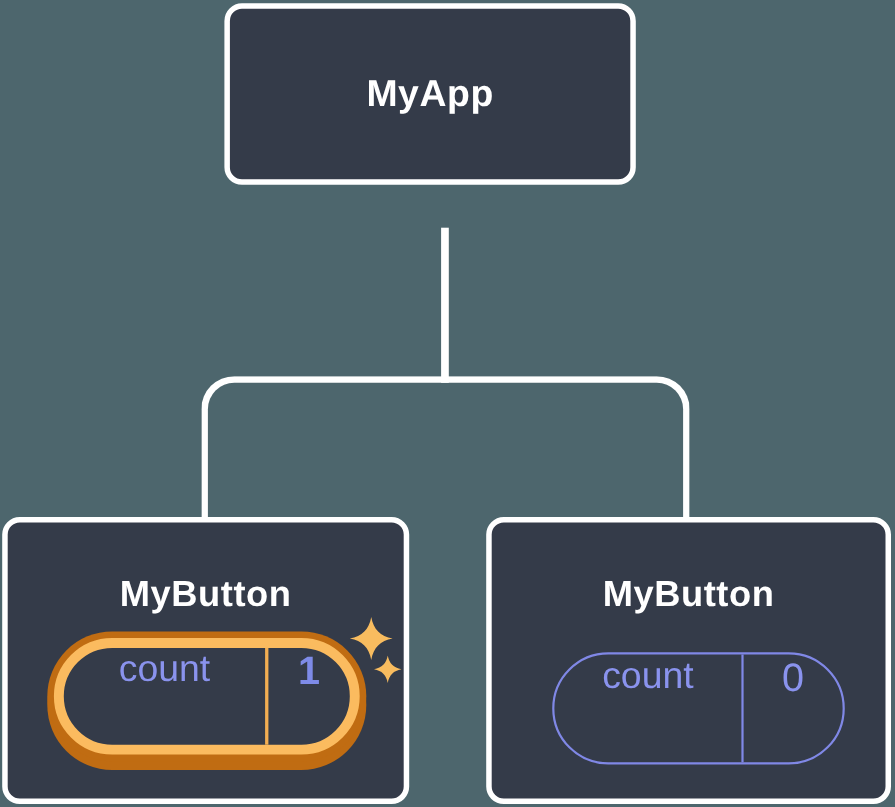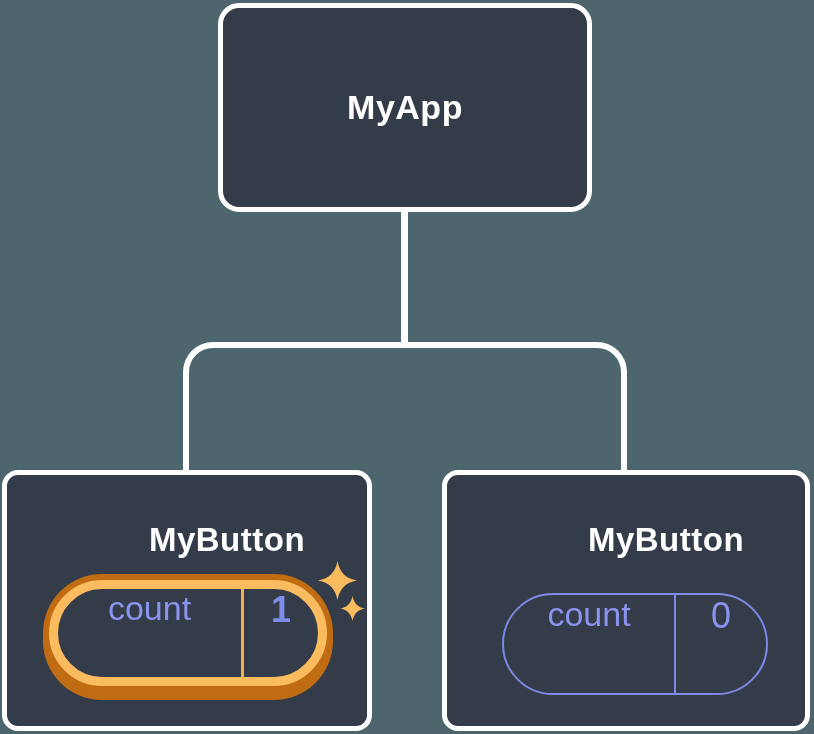--- a/index.html
+++ b/index.html
@@ -15,23 +15,23 @@
     overflow: hidden;
   }
   .node {
     position: absolute;
     background: #343B49;
     border: 5px solid #FFFFFF;
     border-radius: 16px;
     box-sizing: border-box;
   }
   .node-root {
-    left: 218px; top: 3px;
-    width: 374px; height: 209px;
-    display: flex; align-items: center; justify-content: center; border-radius: 21px;
+    left: 204px; top: 3px;
+    width: 374px; height: 165px;
+    display: flex; align-items: center; justify-content: center;
   }
   .node-root .node-label {
     color: #FFFFFF;
     font-size: 34px;
     font-weight: 700;
     letter-spacing: 0.5px;
   }
   .connector { position: absolute; background: #FFFFFF; }
   .connector-root-stub {
     left: 401px; top: 207px;
@@ -57,21 +57,20 @@
   }
   .child-label {
     position: absolute;
     left: 0; top: 46px;
     width: 100%;
     text-align: center;
     color: #FFFFFF;
     font-size: 33px;
     font-weight: 700;
     letter-spacing: 0.5px;
-    padding-left: 40px;
   }
   
   .pill-gold {
     position: absolute;
     left: 42px; top: 105px;
     width: 278px; height: 106px;
     box-sizing: border-box;
     background: #343B49;
     border: 9px solid #FBBB5F;
     border-radius: 999px;

